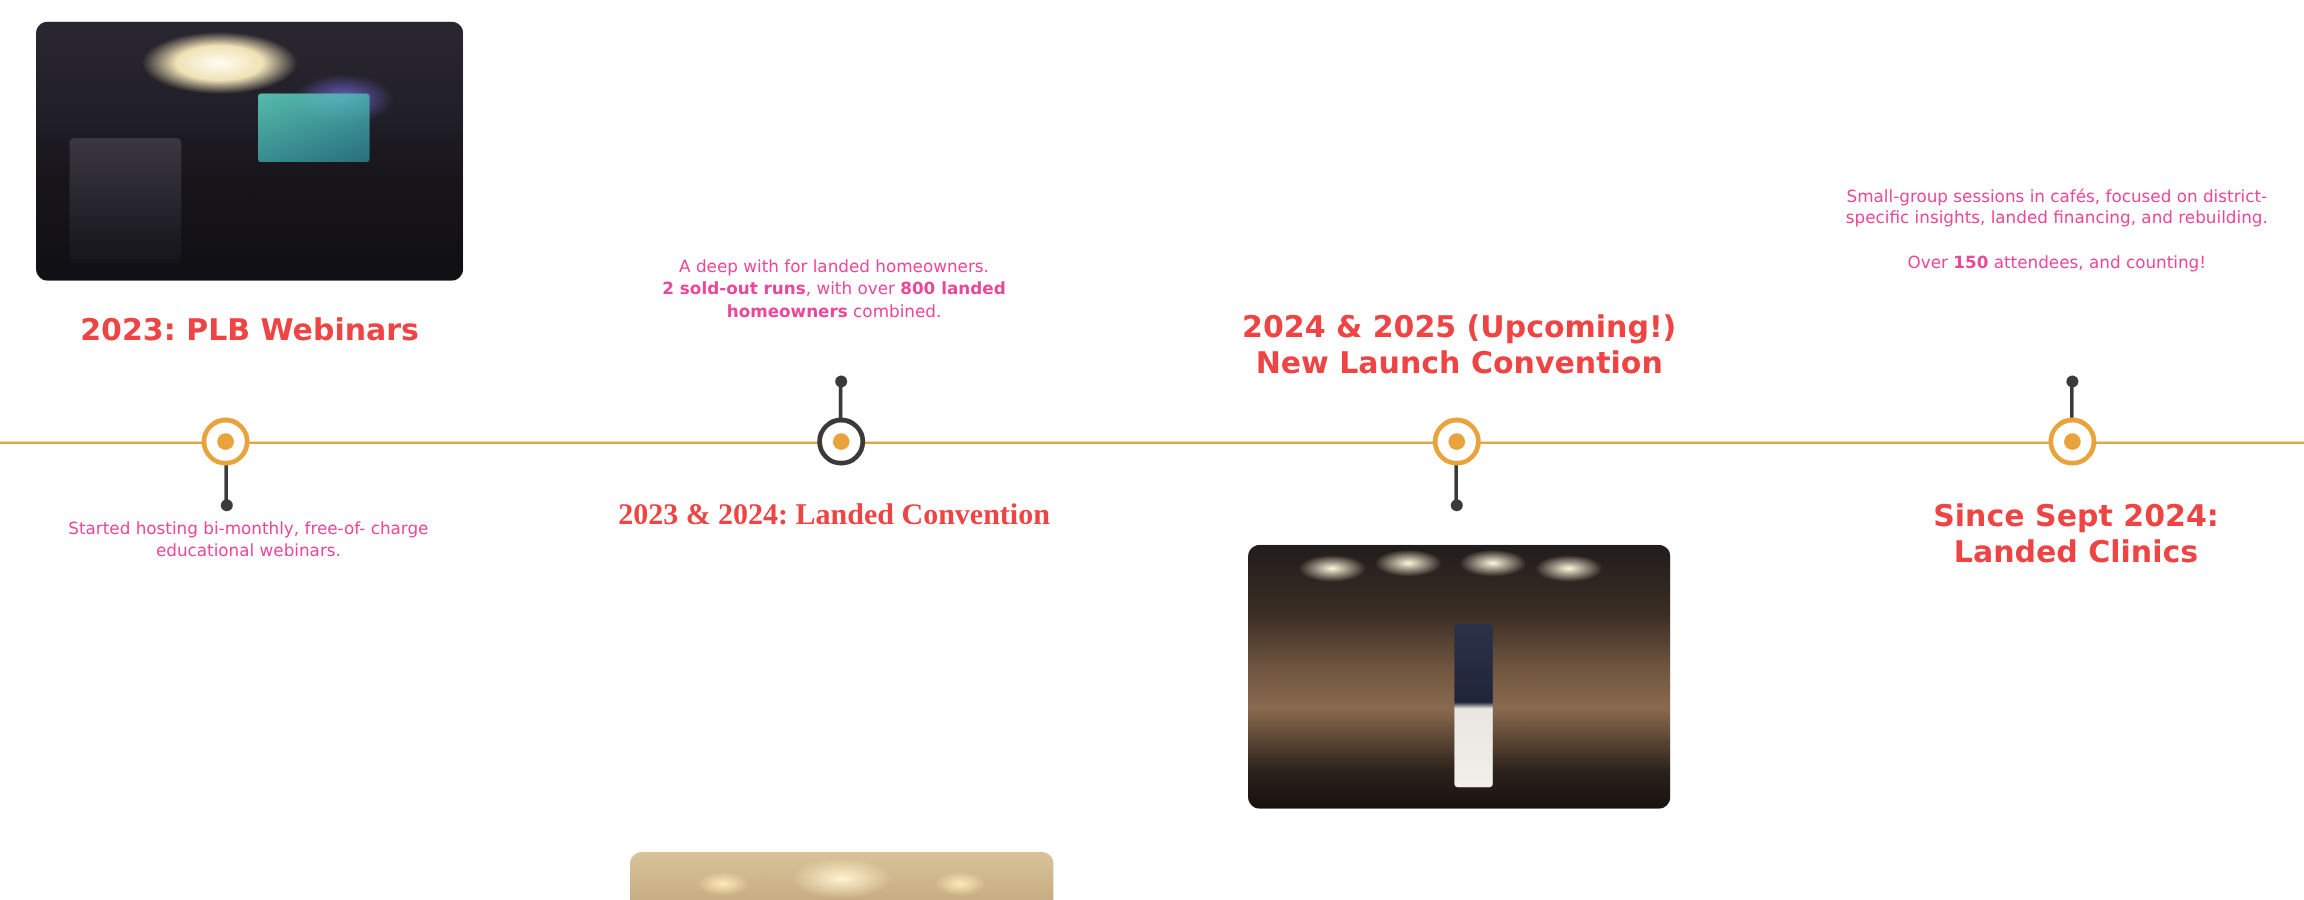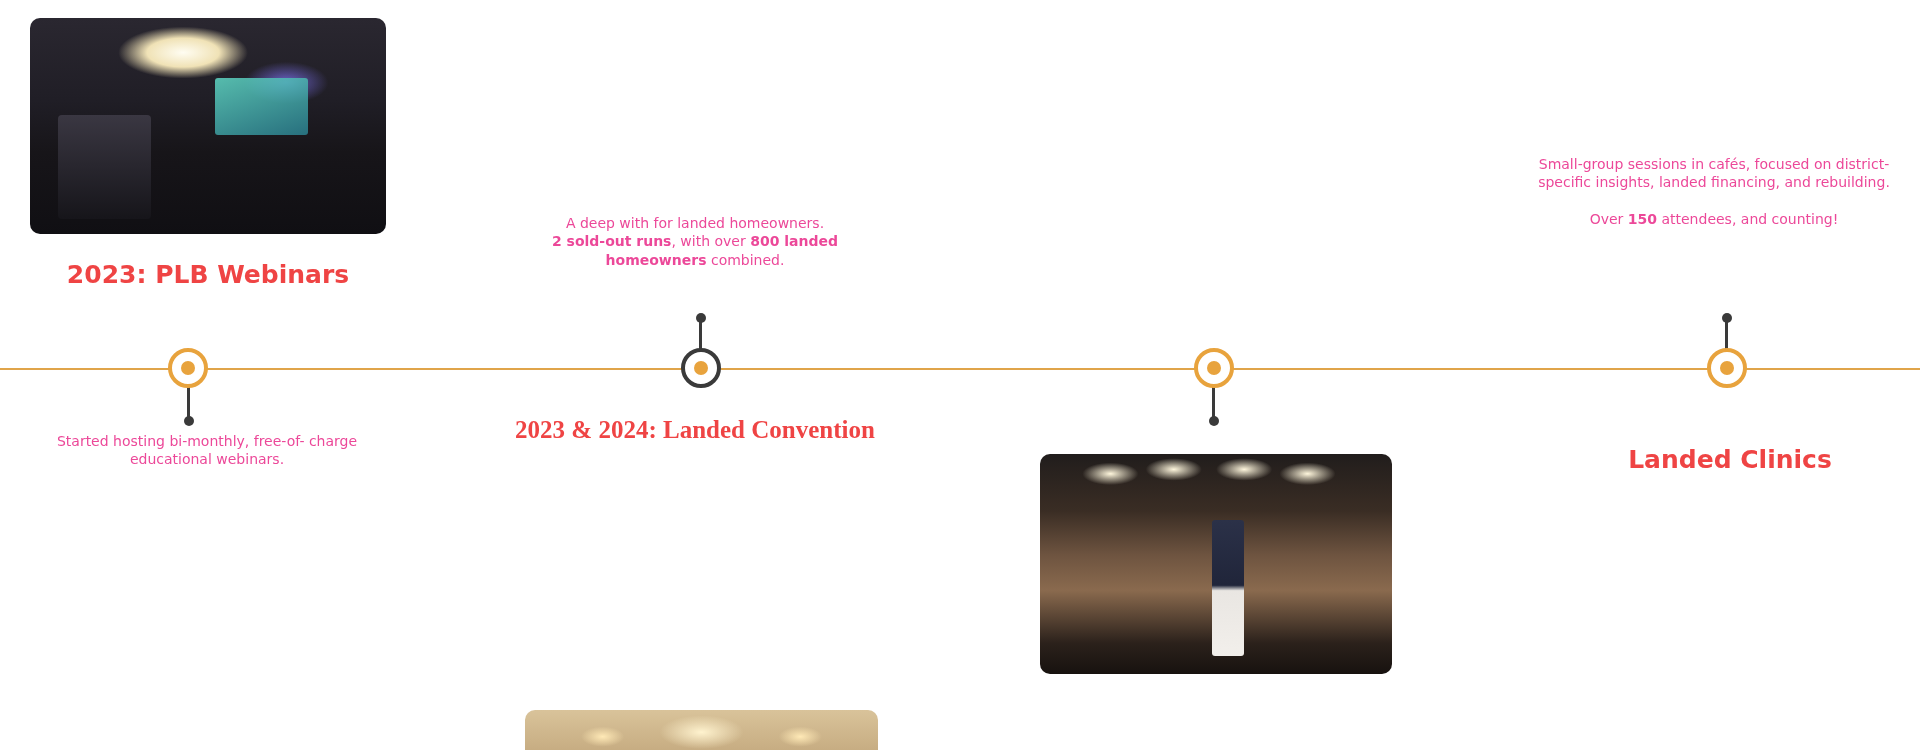--- a/index.html
+++ b/index.html
@@ -201,20 +201,24 @@
   <div class="heading" style="left:490px; top:415px; width:410px;font-family:Liberation Serif, serif;">2023 &amp; 2024: Landed Convention</div>
 
   <div class="photo ballroom" style="left:525px; top:494px; width:353px; height:222px;">
     <span class="inner"></span>
   </div>
 
   <div class="photo convention" style="left:1040px; top:16px; width:352px; height:220px;">
     <span class="inner"></span>
   </div>
 
+  <div class="heading" style="left:1030px; top:258px; width:372px;">
+    <span>2024 &amp; 2025 (Upcoming!)</span><br>
+    <span>New Launch Convention</span>
+  </div>
 
   <div class="stem" style="left:1212px; top:385px; height:36px;">
     <span class="dot" style="bottom:-5px;"></span>
   </div>
 
   <div class="node" style="left:1194px; top:348px;"></div>
 
 
   <div class="body-text" style="left:1530px; top:155px; width:368px;">
     <span>Small-group sessions in cafés, focused</span>
@@ -224,17 +228,17 @@
     <span>Over <b>150</b> attendees, and counting!</span>
   </div>
 
   <div class="stem" style="left:1725px; top:318px; height:38px;">
     <span class="dot" style="top:-5px;"></span>
   </div>
 
   <div class="node" style="left:1707px; top:348px;"></div>
 
   <div class="heading" style="left:1545px; top:415px; width:370px;">
-    <br>
+    <span>Since Sept 2024:</span><br>
     <span>Landed Clinics</span>
   </div>
 
 </div>
 
 </body></html>

